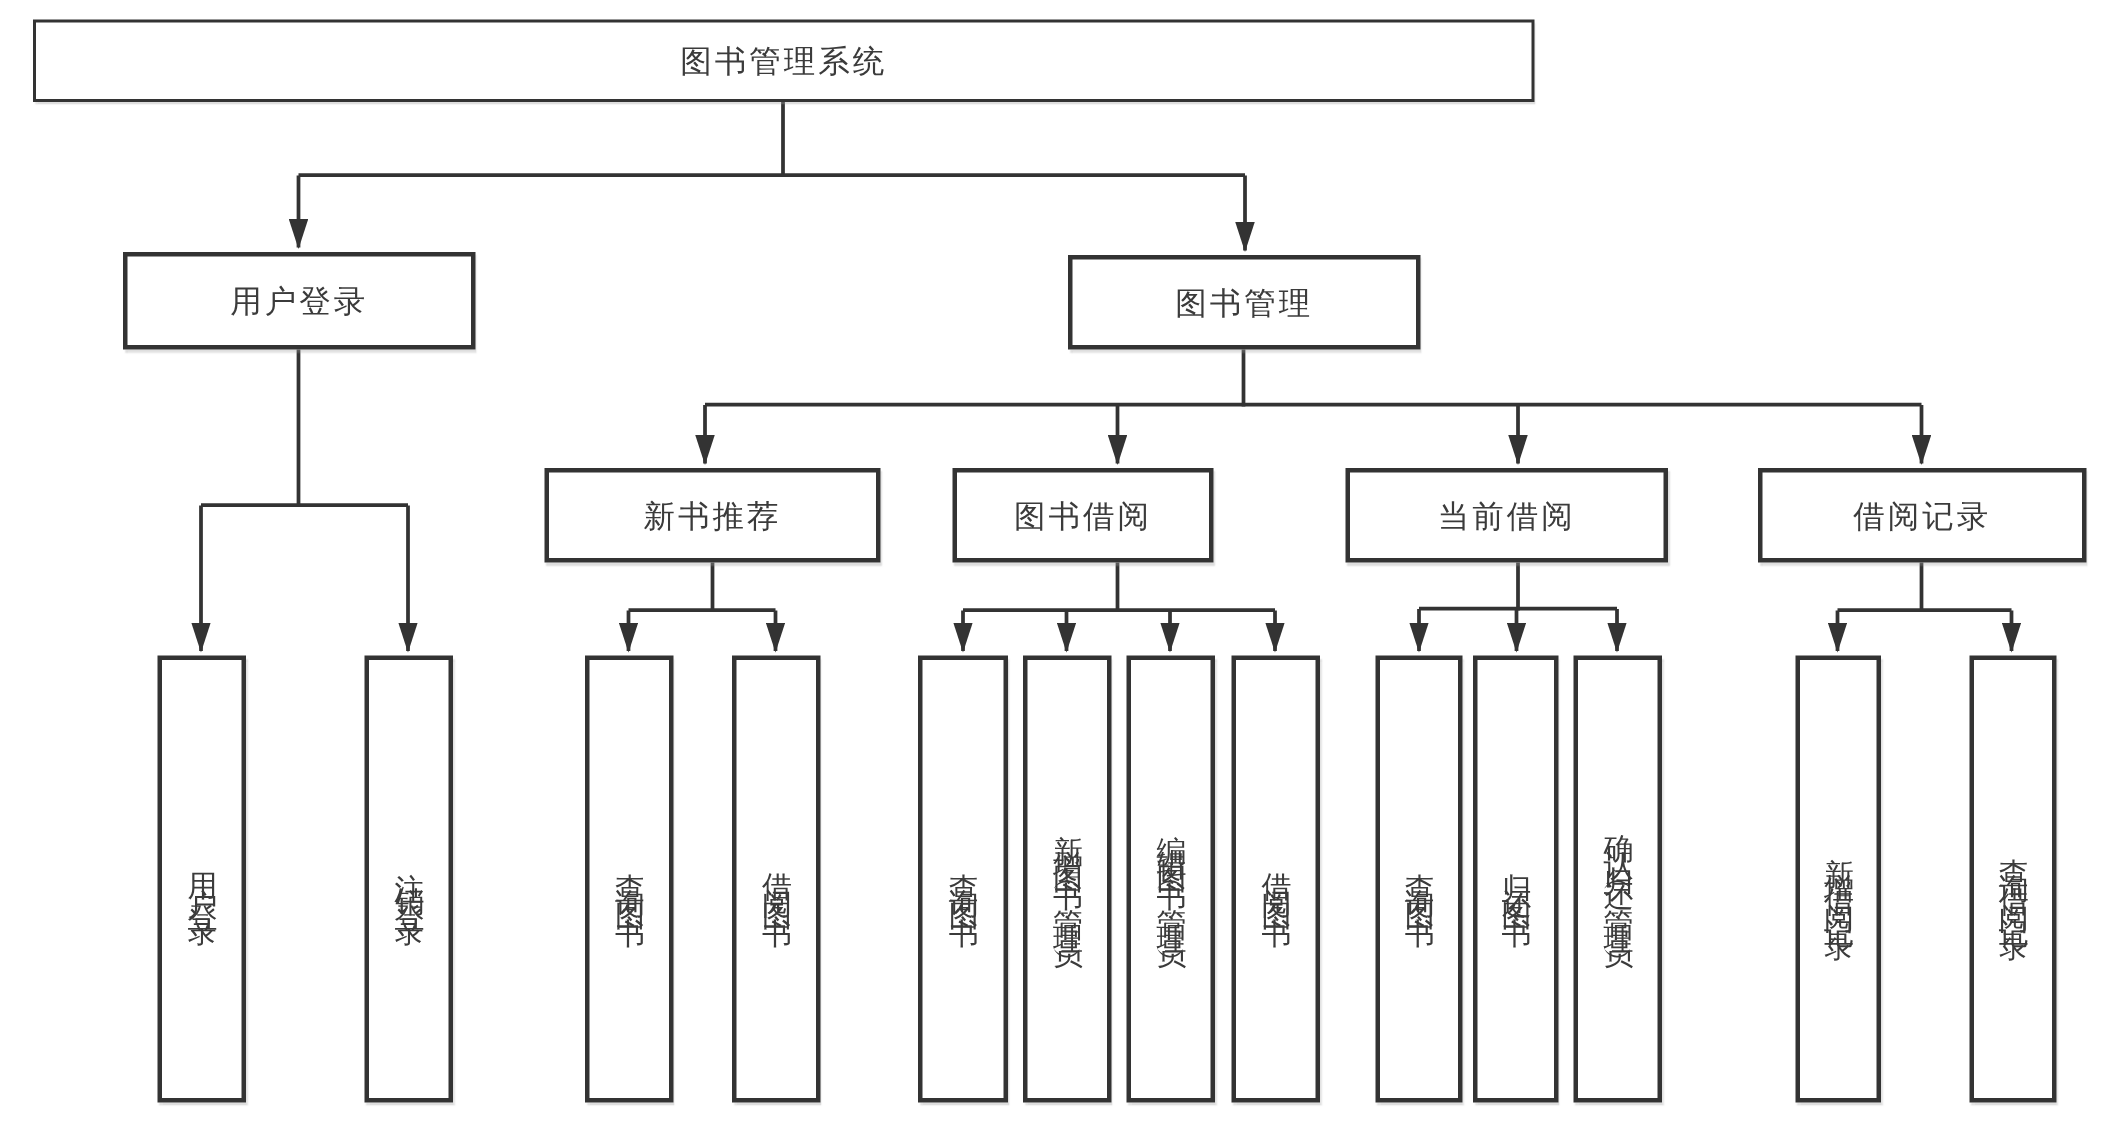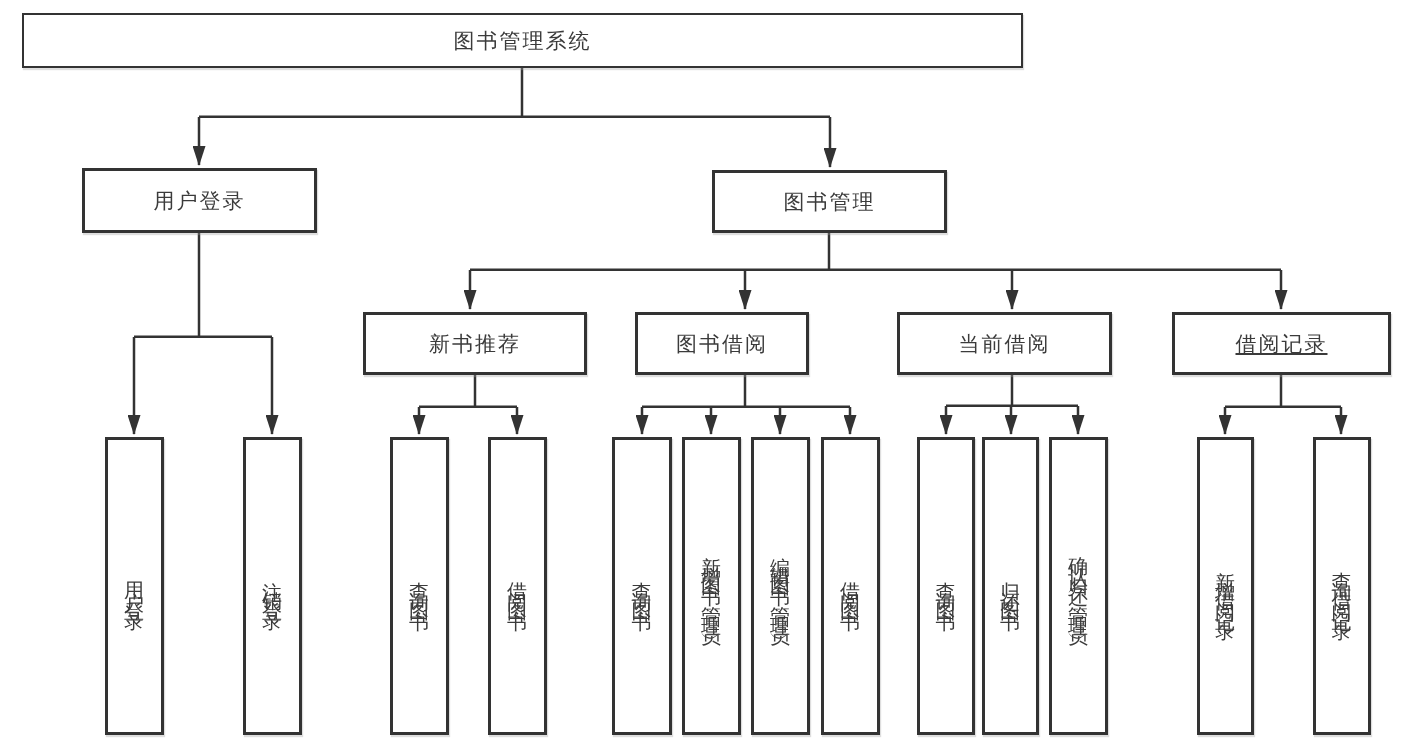--- a/index.html
+++ b/index.html
@@ -128,21 +128,21 @@
 
   <div class="box" style="left:363px; top:312px; width:224px; height:63px;">
     <span class="hlabel">新书推荐</span>
   </div>
   <div class="box" style="left:635px; top:312px; width:174px; height:63px;">
     <span class="hlabel">图书借阅</span>
   </div>
   <div class="box" style="left:897px; top:312px; width:215px; height:63px;">
     <span class="hlabel">当前借阅</span>
   </div>
-  <div class="box" style="left:1172px; top:312px; width:219px; height:63px;text-decoration:underline;">
+  <div class="box" style="left:1172px; top:312px; width:219px; height:63px;">
     <span class="hlabel">借阅记录</span>
   </div>
 
   <div class="box" style="left:105px; top:437px; width:59px; height:298px;">
     <span class="vlabel">用户登录</span>
   </div>
   <div class="box" style="left:243px; top:437px; width:59px; height:298px;">
     <span class="vlabel">注销登录</span>
   </div>
 

